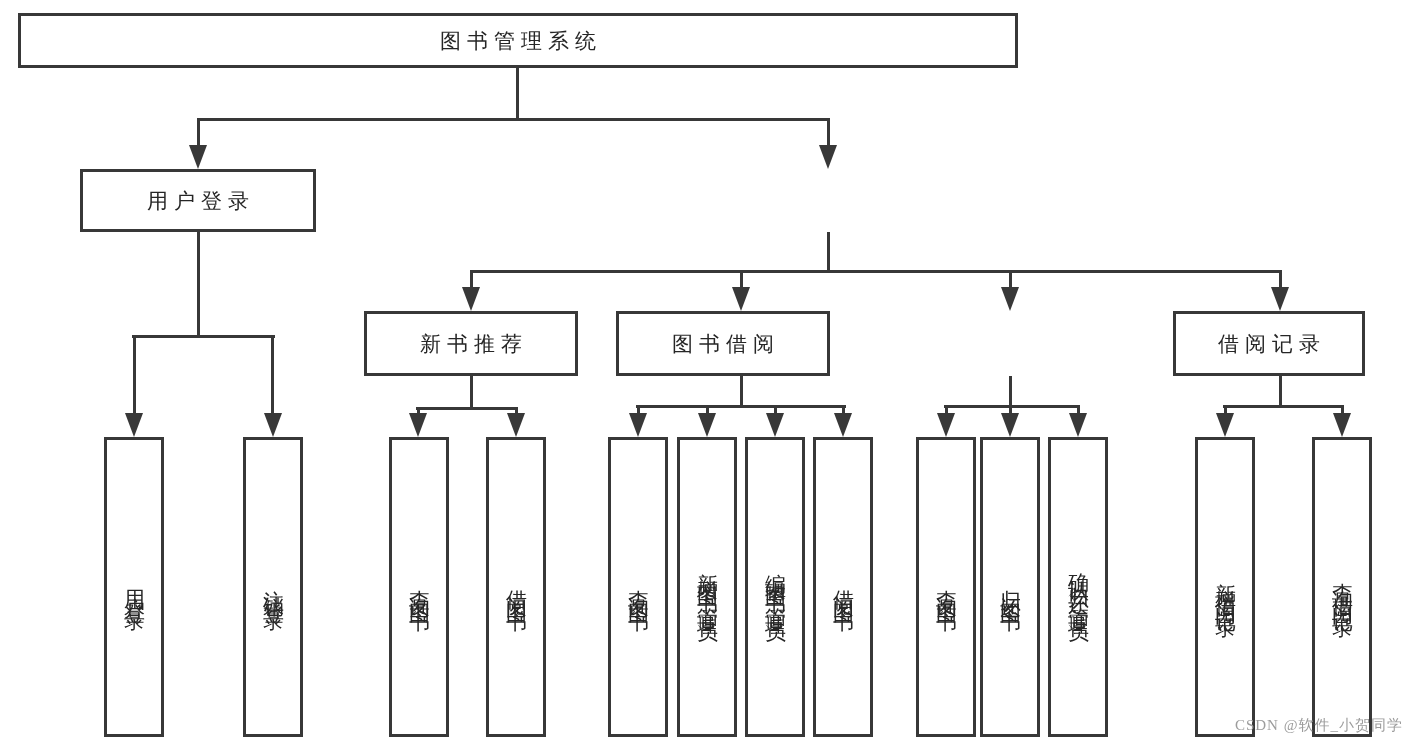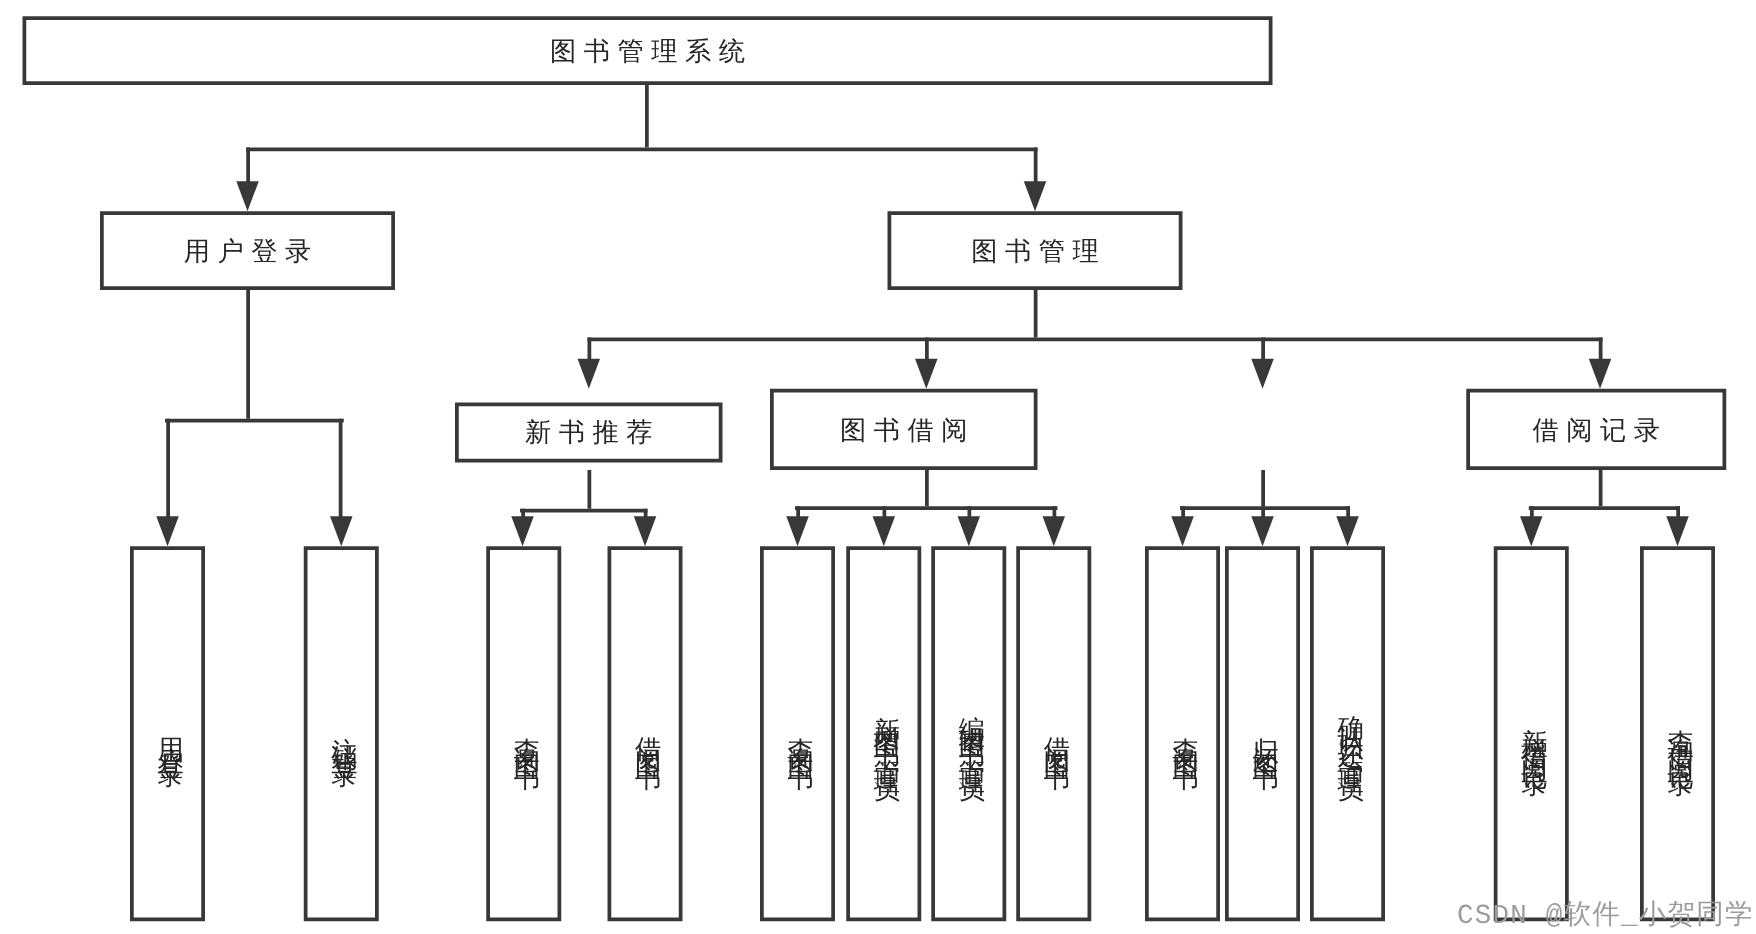--- a/index.html
+++ b/index.html
@@ -1,19 +1,19 @@
 <!DOCTYPE html>
 <html style="--line: #383838; --text: #262626; --box-bg: #ffffff; --bg: #ffffff; --watermark: #9c9c9c;"><head>
 <meta charset="utf-8">
 <style>
   html,body{margin:0;padding:0;background:#ffffff;}
   .diagram{
     position:relative;width:1405px;height:747px;overflow:hidden;
     background:var(--bg,#fff);color:var(--text,#262626);
-    font-family:Liberation Mono, monospace;
+    font-family:Liberation Serif, serif;
   }
   .box{
     position:absolute;box-sizing:border-box;background:var(--box-bg,#fff);
     border:3px solid var(--line,#383838);
     display:flex;align-items:center;justify-content:center;z-index:2;
   }
   .lbl{font-size:21px;letter-spacing:6px;padding-left:6px;white-space:nowrap;}
   .vlbl{
     writing-mode:vertical-rl;text-orientation:mixed;
     font-size:21px;letter-spacing:7px;line-height:1;white-space:nowrap;
@@ -21,21 +21,21 @@
   .hline,.vline{position:absolute;background:var(--line,#383838);z-index:1;}
   .hline{height:3px;}
   .vline{width:3px;}
   .arr{
     position:absolute;width:0;height:0;z-index:1;
     border-left:9px solid transparent;border-right:9px solid transparent;
     border-top:24px solid var(--line,#383838);
   }
   .watermark{
     position:absolute;right:2px;top:716px;z-index:5;
-    font-size:22px;letter-spacing:1px;color:var(--watermark,#9c9c9c);
+    font-size:15px;letter-spacing:1px;color:var(--watermark,#9c9c9c);
   }
 </style>
 </head>
 <body>
 
 <div class="diagram">
 
   <div class="box" style="left:18px;top:13px;width:1000px;height:55px">
     <span class="lbl">图书管理系统</span>
   </div>
@@ -43,49 +43,46 @@
   <div class="vline" style="left:516px;top:68px;height:50px"></div>
   <div class="hline" style="left:197px;top:118px;width:633px"></div>
   <div class="vline" style="left:197px;top:118px;height:28px"></div>
   <div class="arr" style="left:189px;top:145px"></div>
   <div class="vline" style="left:827px;top:118px;height:28px"></div>
   <div class="arr" style="left:819px;top:145px"></div>
 
   <div class="box" style="left:80px;top:169px;width:236px;height:63px">
     <span class="lbl">用户登录</span>
   </div>
-  <div class="box" style="left:710px;top:169px;width:236px;height:63px">
-    <span class="lbl">图书管理</span>
-  </div>
 
   <div class="vline" style="left:197px;top:232px;height:103px"></div>
   <div class="hline" style="left:132px;top:335px;width:143px"></div>
   <div class="vline" style="left:133px;top:335px;height:79px"></div>
   <div class="arr" style="left:125px;top:413px"></div>
   <div class="vline" style="left:271px;top:335px;height:79px"></div>
   <div class="arr" style="left:264px;top:413px"></div>
 
   <div class="vline" style="left:827px;top:232px;height:38px"></div>
   <div class="hline" style="left:470px;top:270px;width:812px"></div>
   <div class="vline" style="left:470px;top:270px;height:18px"></div>
   <div class="arr" style="left:462px;top:287px"></div>
   <div class="vline" style="left:740px;top:270px;height:18px"></div>
   <div class="arr" style="left:732px;top:287px"></div>
   <div class="vline" style="left:1009px;top:270px;height:18px"></div>
   <div class="arr" style="left:1001px;top:287px"></div>
   <div class="vline" style="left:1279px;top:270px;height:18px"></div>
   <div class="arr" style="left:1271px;top:287px"></div>
 
-  <div class="box" style="left:364px;top:322px;width:214px;height:48px">
+  <div class="box" style="left:364px;top:311px;width:214px;height:65px">
     <span class="lbl">新书推荐</span>
   </div>
   <div class="box" style="left:616px;top:311px;width:214px;height:65px">
     <span class="lbl">图书借阅</span>
   </div>
-  <div class="box" style="left:1173px;top:311px;width:208px;height:65px">
+  <div class="box" style="left:1173px;top:311px;width:192px;height:65px">
     <span class="lbl">借阅记录</span>
   </div>
 
   <div class="vline" style="left:470px;top:376px;height:31px"></div>
   <div class="hline" style="left:416px;top:407px;width:102px"></div>
   <div class="vline" style="left:417px;top:407px;height:8px"></div>
   <div class="arr" style="left:409px;top:413px"></div>
   <div class="vline" style="left:515px;top:407px;height:8px"></div>
   <div class="arr" style="left:507px;top:413px"></div>
 

